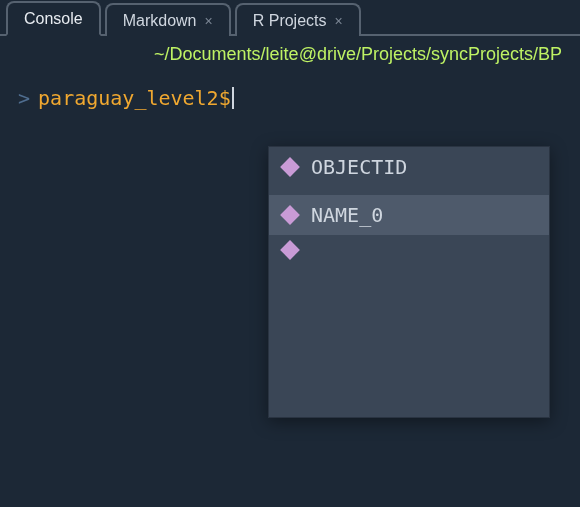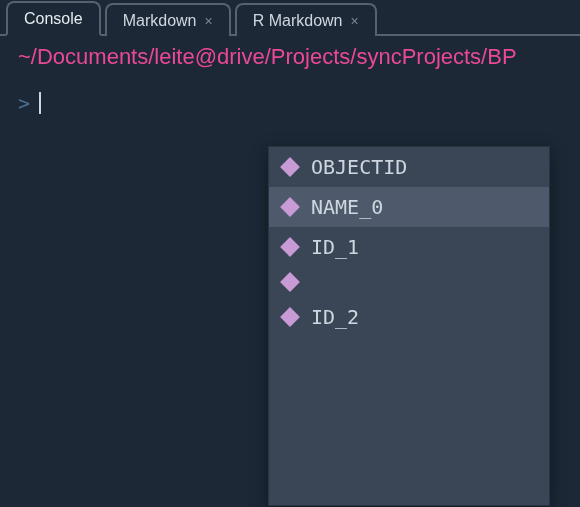--- a/index.html
+++ b/index.html
@@ -41,25 +41,26 @@
   border-bottom: 2px solid #1c2836;
   color: #e8ecf1;
 }
 .tab .close {
   margin-left: 8px;
   color: #7b8694;
   font-size: 14px;
 }
 .path-bar {
   padding: 8px 18px 6px 18px;
-  color: #ec4899;
+  color: #bef264;
   font-family: -apple-system, 'Helvetica Neue', Arial, sans-serif;
-  font-size: 22px;
+  font-size: 18px;
   white-space: nowrap;
   overflow: hidden;
+  text-align: right;
 }
 .console-area {
   padding: 12px 18px;
   font-size: 20px;
   line-height: 1.5;
 }
 .prompt-line {
   display: flex;
   align-items: center;
 }
@@ -76,36 +77,37 @@
   height: 22px;
   background: #cfd6df;
   margin-left: 1px;
   vertical-align: middle;
 }
 .autocomplete {
   position: absolute;
   left: 268px;
   top: 146px;
   width: 282px;
-  height: 360px;
+  height: 272px;
   background: #3a4656;
   border: 1px solid #2a3442;
   box-shadow: 0 4px 16px rgba(0,0,0,0.4);
   overflow: hidden;
 }
 .ac-item {
   display: flex;
   align-items: center;
   padding: 8px 14px;
   font-size: 20px;
   color: #cfd6df;
   cursor: pointer;
 }
 .ac-item.selected {
   background: #4e5a6b;
+  margin-top: 8px;
 }
 .ac-icon {
   display: inline-block;
   width: 14px;
   height: 14px;
   background: #c99bd6;
   transform: rotate(45deg);
   margin-right: 14px;
   flex-shrink: 0;
 }
@@ -118,49 +120,42 @@
 
 <div class="tab-bar">
   <div class="tab active">
     <span>Console</span>
   </div>
   <div class="tab">
     <span>Markdown</span>
     <span class="close">×</span>
   </div>
   <div class="tab">
-    <span>R Markdown</span>
+    <span>R Projects</span>
     <span class="close">×</span>
   </div>
 </div>
 
 <div class="path-bar">
   <span>~/Documents/leite@drive/Projects/syncProjects/BP</span>
 </div>
 
 <div class="console-area">
   <div class="prompt-line">
     <span class="prompt-symbol">&gt;</span>
+    <span class="input-text">paraguay_level2$</span>
       <span class="cursor"></span>
   </div>
 </div>
 
 <div class="autocomplete" id="ac-popup">
     <div class="ac-item">
       <span class="ac-icon"></span>
       <span class="ac-label">OBJECTID</span>
     </div>
     <div class="ac-item selected">
       <span class="ac-icon"></span>
       <span class="ac-label">NAME_0</span>
     </div>
     <div class="ac-item">
       <span class="ac-icon"></span>
-      <span class="ac-label">ID_1</span>
-    </div>
-    <div class="ac-item">
-      <span class="ac-icon"></span>
-    </div>
-    <div class="ac-item">
-      <span class="ac-icon"></span>
-      <span class="ac-label">ID_2</span>
     </div>
   </div>
 
 </body></html>

